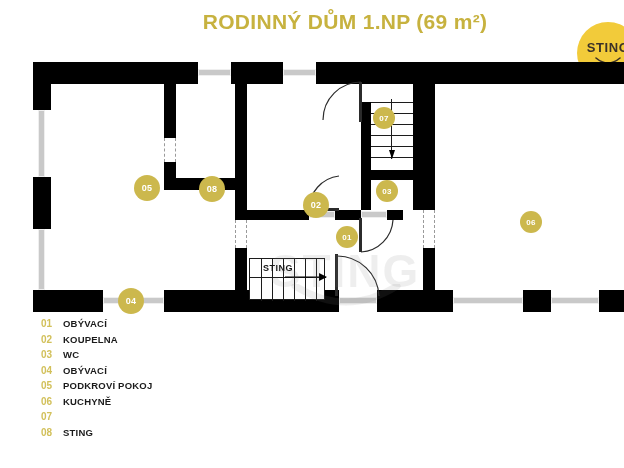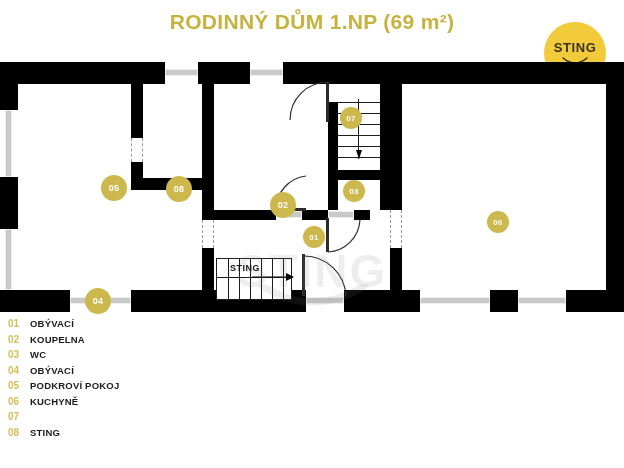--- a/index.html
+++ b/index.html
@@ -12,20 +12,21 @@
     height: 468px;
     font-family: "Liberation Sans", sans-serif;
     overflow: hidden;
     position: relative;
   }
   #root {
     position: relative;
     width: 516px;
     height: 468px;
     background: #ffffff;
+    margin-left: 33px;
   }
 
   
   #title {
     position: absolute;
     left: 0;
     top: 10px;
     width: 624px;
     text-align: center;
     font-size: 21px;

